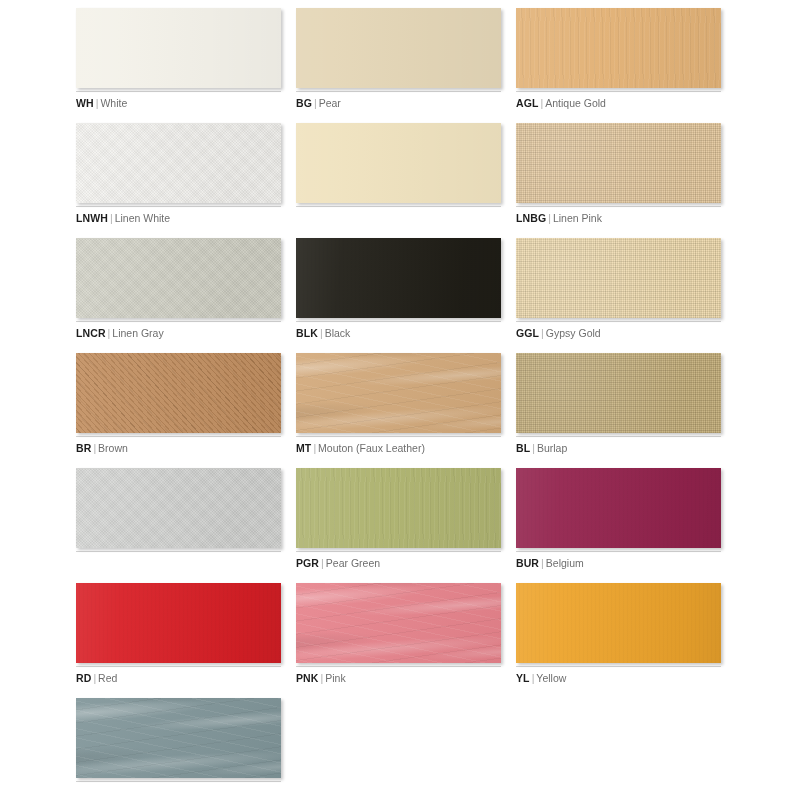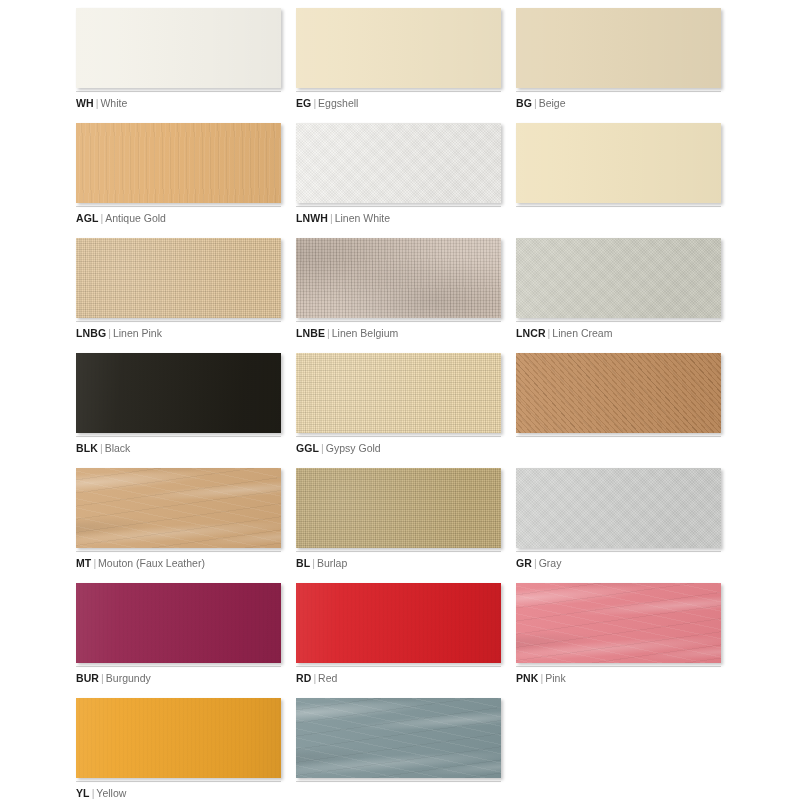--- a/index.html
+++ b/index.html
@@ -159,28 +159,23 @@
 </head>
 <body style="background: rgb(255, 255, 255);">
 
 <div id="swatch-grid">
     <div class="swatch-cell">
       <div class="swatch-chip tex-plain" style="background-color: rgb(244, 242, 234);"></div>
       <div class="swatch-rule"></div>
       <div class="swatch-label"><span class="swatch-code">WH</span><span class="swatch-sep">|</span><span class="swatch-name">White</span></div>
     </div>
     <div class="swatch-cell">
-      <div class="swatch-chip tex-plain" style="background-color: rgb(240, 228, 198);"></div>
-      <div class="swatch-rule"></div>
-      <div class="swatch-label"><span class="swatch-code">EG</span><span class="swatch-sep">|</span><span class="swatch-name">Eggshell</span></div>
-    </div>
-    <div class="swatch-cell">
       <div class="swatch-chip tex-plain" style="background-color: rgb(229, 215, 184);"></div>
       <div class="swatch-rule"></div>
-      <div class="swatch-label"><span class="swatch-code">BG</span><span class="swatch-sep">|</span><span class="swatch-name">Beige</span></div>
+      <div class="swatch-label"><span class="swatch-code">BG</span><span class="swatch-sep">|</span><span class="swatch-name">Pear</span></div>
     </div>
     <div class="swatch-cell">
       <div class="swatch-chip tex-brushed" style="background-color: rgb(226, 178, 119);"></div>
       <div class="swatch-rule"></div>
       <div class="swatch-label"><span class="swatch-code">AGL</span><span class="swatch-sep">|</span><span class="swatch-name">Antique Gold</span></div>
     </div>
     <div class="swatch-cell">
       <div class="swatch-chip tex-speckle" style="background-color: rgb(246, 245, 241);"></div>
       <div class="swatch-rule"></div>
       <div class="swatch-label"><span class="swatch-code">LNWH</span><span class="swatch-sep">|</span><span class="swatch-name">Linen White</span></div>
@@ -188,62 +183,62 @@
     <div class="swatch-cell">
       <div class="swatch-chip tex-plain" style="background-color: rgb(240, 227, 192);"></div>
       <div class="swatch-rule"></div>
     </div>
     <div class="swatch-cell">
       <div class="swatch-chip tex-weave" style="background-color: rgb(227, 199, 156);"></div>
       <div class="swatch-rule"></div>
       <div class="swatch-label"><span class="swatch-code">LNBG</span><span class="swatch-sep">|</span><span class="swatch-name">Linen Pink</span></div>
     </div>
     <div class="swatch-cell">
-      <div class="swatch-chip tex-slub" style="background-color: rgb(205, 189, 175);"></div>
-      <div class="swatch-rule"></div>
-      <div class="swatch-label"><span class="swatch-code">LNBE</span><span class="swatch-sep">|</span><span class="swatch-name">Linen Belgium</span></div>
-    </div>
-    <div class="swatch-cell">
       <div class="swatch-chip tex-speckle" style="background-color: rgb(210, 210, 198);"></div>
       <div class="swatch-rule"></div>
-      <div class="swatch-label"><span class="swatch-code">LNCR</span><span class="swatch-sep">|</span><span class="swatch-name">Linen Cream</span></div>
+      <div class="swatch-label"><span class="swatch-code">LNCR</span><span class="swatch-sep">|</span><span class="swatch-name">Linen Gray</span></div>
     </div>
     <div class="swatch-cell">
       <div class="swatch-chip tex-gloss" style="background-color: rgb(32, 30, 23);"></div>
       <div class="swatch-rule"></div>
       <div class="swatch-label"><span class="swatch-code">BLK</span><span class="swatch-sep">|</span><span class="swatch-name">Black</span></div>
     </div>
     <div class="swatch-cell">
       <div class="swatch-chip tex-weave" style="background-color: rgb(238, 217, 172);"></div>
       <div class="swatch-rule"></div>
       <div class="swatch-label"><span class="swatch-code">GGL</span><span class="swatch-sep">|</span><span class="swatch-name">Gypsy Gold</span></div>
     </div>
     <div class="swatch-cell">
       <div class="swatch-chip tex-twill" style="background-color: rgb(191, 136, 85);"></div>
       <div class="swatch-rule"></div>
+      <div class="swatch-label"><span class="swatch-code">BR</span><span class="swatch-sep">|</span><span class="swatch-name">Brown</span></div>
     </div>
     <div class="swatch-cell">
       <div class="swatch-chip tex-leather" style="background-color: rgb(211, 168, 120);"></div>
       <div class="swatch-rule"></div>
       <div class="swatch-label"><span class="swatch-code">MT</span><span class="swatch-sep">|</span><span class="swatch-name">Mouton (Faux Leather)</span></div>
     </div>
     <div class="swatch-cell">
       <div class="swatch-chip tex-weave" style="background-color: rgb(195, 173, 121);"></div>
       <div class="swatch-rule"></div>
       <div class="swatch-label"><span class="swatch-code">BL</span><span class="swatch-sep">|</span><span class="swatch-name">Burlap</span></div>
     </div>
     <div class="swatch-cell">
       <div class="swatch-chip tex-speckle" style="background-color: rgb(212, 213, 211);"></div>
       <div class="swatch-rule"></div>
-      <div class="swatch-label"><span class="swatch-code">GR</span><span class="swatch-sep">|</span><span class="swatch-name">Gray</span></div>
+    </div>
+    <div class="swatch-cell">
+      <div class="swatch-chip tex-brushed" style="background-color: rgb(174, 179, 112);"></div>
+      <div class="swatch-rule"></div>
+      <div class="swatch-label"><span class="swatch-code">PGR</span><span class="swatch-sep">|</span><span class="swatch-name">Pear Green</span></div>
     </div>
     <div class="swatch-cell">
       <div class="swatch-chip tex-gloss" style="background-color: rgb(147, 35, 77);"></div>
       <div class="swatch-rule"></div>
-      <div class="swatch-label"><span class="swatch-code">BUR</span><span class="swatch-sep">|</span><span class="swatch-name">Burgundy</span></div>
+      <div class="swatch-label"><span class="swatch-code">BUR</span><span class="swatch-sep">|</span><span class="swatch-name">Belgium</span></div>
     </div>
     <div class="swatch-cell">
       <div class="swatch-chip tex-gloss" style="background-color: rgb(216, 31, 38);"></div>
       <div class="swatch-rule"></div>
       <div class="swatch-label"><span class="swatch-code">RD</span><span class="swatch-sep">|</span><span class="swatch-name">Red</span></div>
     </div>
     <div class="swatch-cell">
       <div class="swatch-chip tex-leather" style="background-color: rgb(232, 129, 138);"></div>
       <div class="swatch-rule"></div>
       <div class="swatch-label"><span class="swatch-code">PNK</span><span class="swatch-sep">|</span><span class="swatch-name">Pink</span></div>

